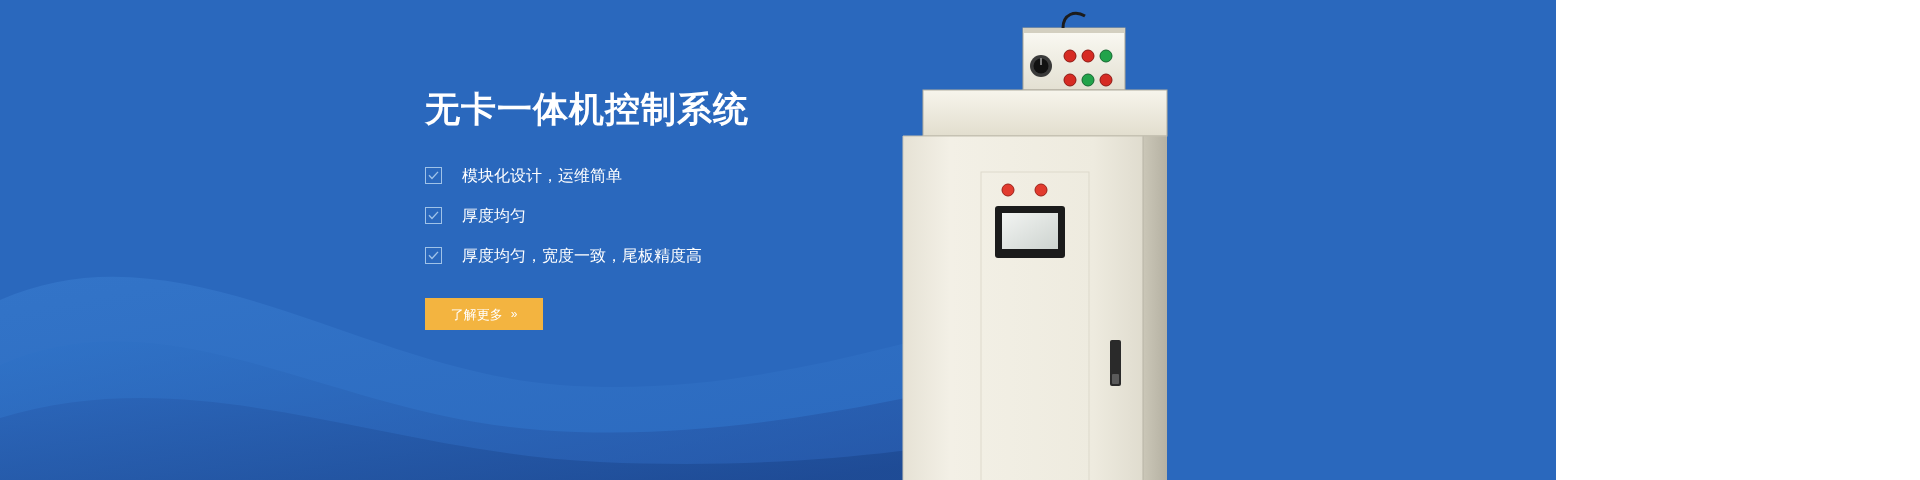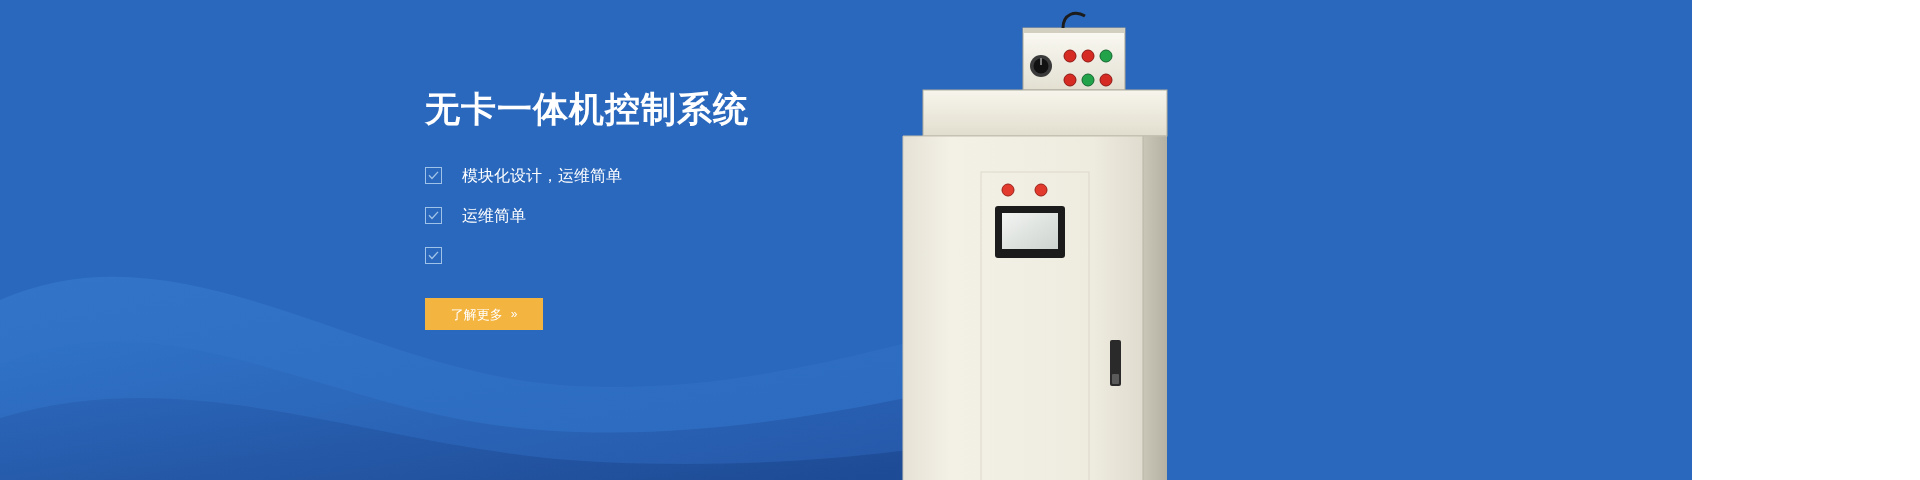--- a/index.html
+++ b/index.html
@@ -7,21 +7,21 @@
     padding: 0;
   }
   body {
     width: 1920px;
     height: 480px;
     overflow: hidden;
     font-family: "Liberation Sans", "DejaVu Sans", sans-serif;
   }
   .banner {
     position: relative;
-    width: 1692px;
+    width: 1556px;
     height: 480px;
     background: #2a68bd;
     overflow: hidden;
   }
   
   .waves {
     position: absolute;
     left: 0;
     bottom: 0;
     width: 1100px;
@@ -215,28 +215,29 @@
           </svg>
         </span>
         <span class="feature-text">模块化设计，运维简单</span>
       </li>
       <li class="feature-item">
         <span class="check-box">
           <svg width="11" height="9" viewBox="0 0 11 9" aria-hidden="true">
             <polyline points="1,4.2 4,7.4 10,0.9" fill="none" stroke="#9fc2e8" stroke-width="1.4"></polyline>
           </svg>
         </span>
-        <span class="feature-text">运维简单</span>
+        <span class="feature-text">厚度均匀</span>
       </li>
       <li class="feature-item">
         <span class="check-box">
           <svg width="11" height="9" viewBox="0 0 11 9" aria-hidden="true">
             <polyline points="1,4.2 4,7.4 10,0.9" fill="none" stroke="#9fc2e8" stroke-width="1.4"></polyline>
           </svg>
         </span>
+        <span class="feature-text">厚度均匀，宽度一致，尾板精度高</span>
       </li>
     </ul>
 
     <button class="cta-button">
       <span class="cta-label">了解更多</span>
       <span class="cta-chevron">»</span>
     </button>
   </div>
 
 </div>

